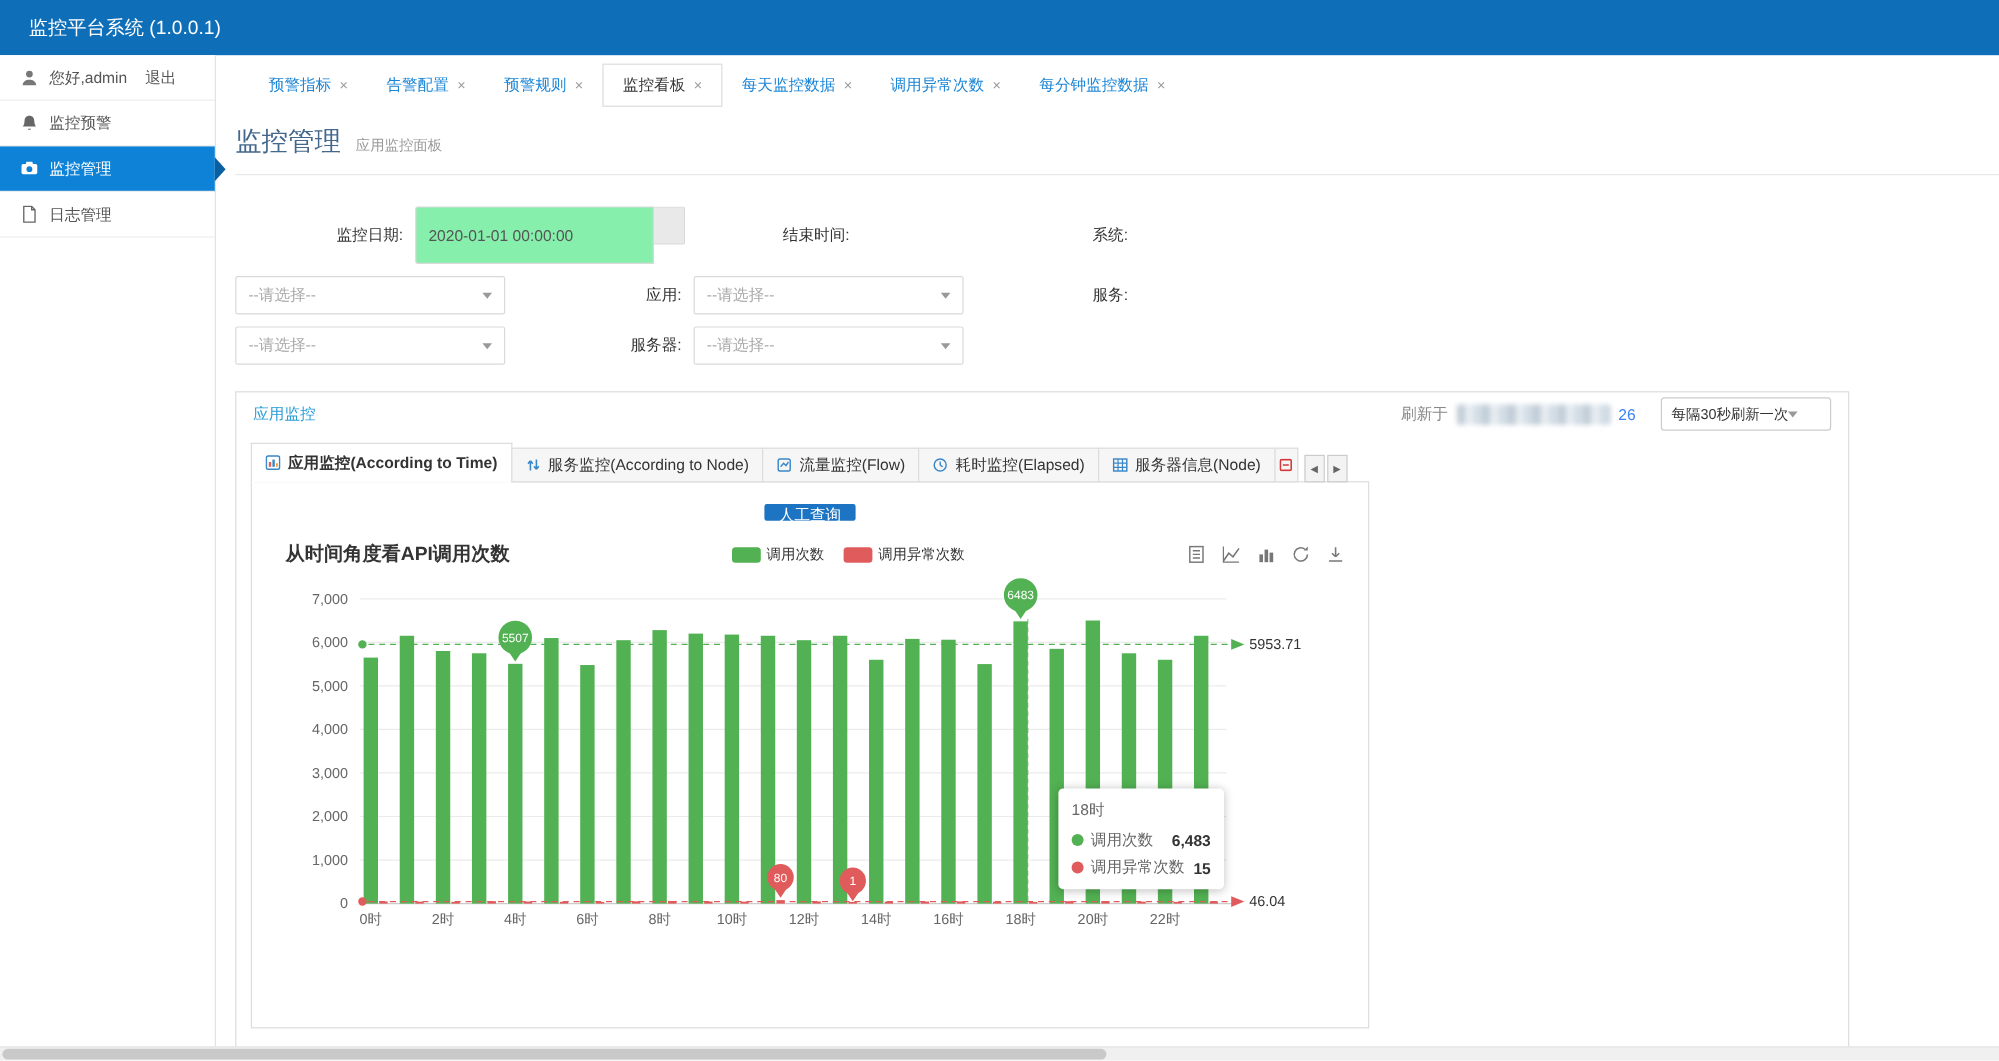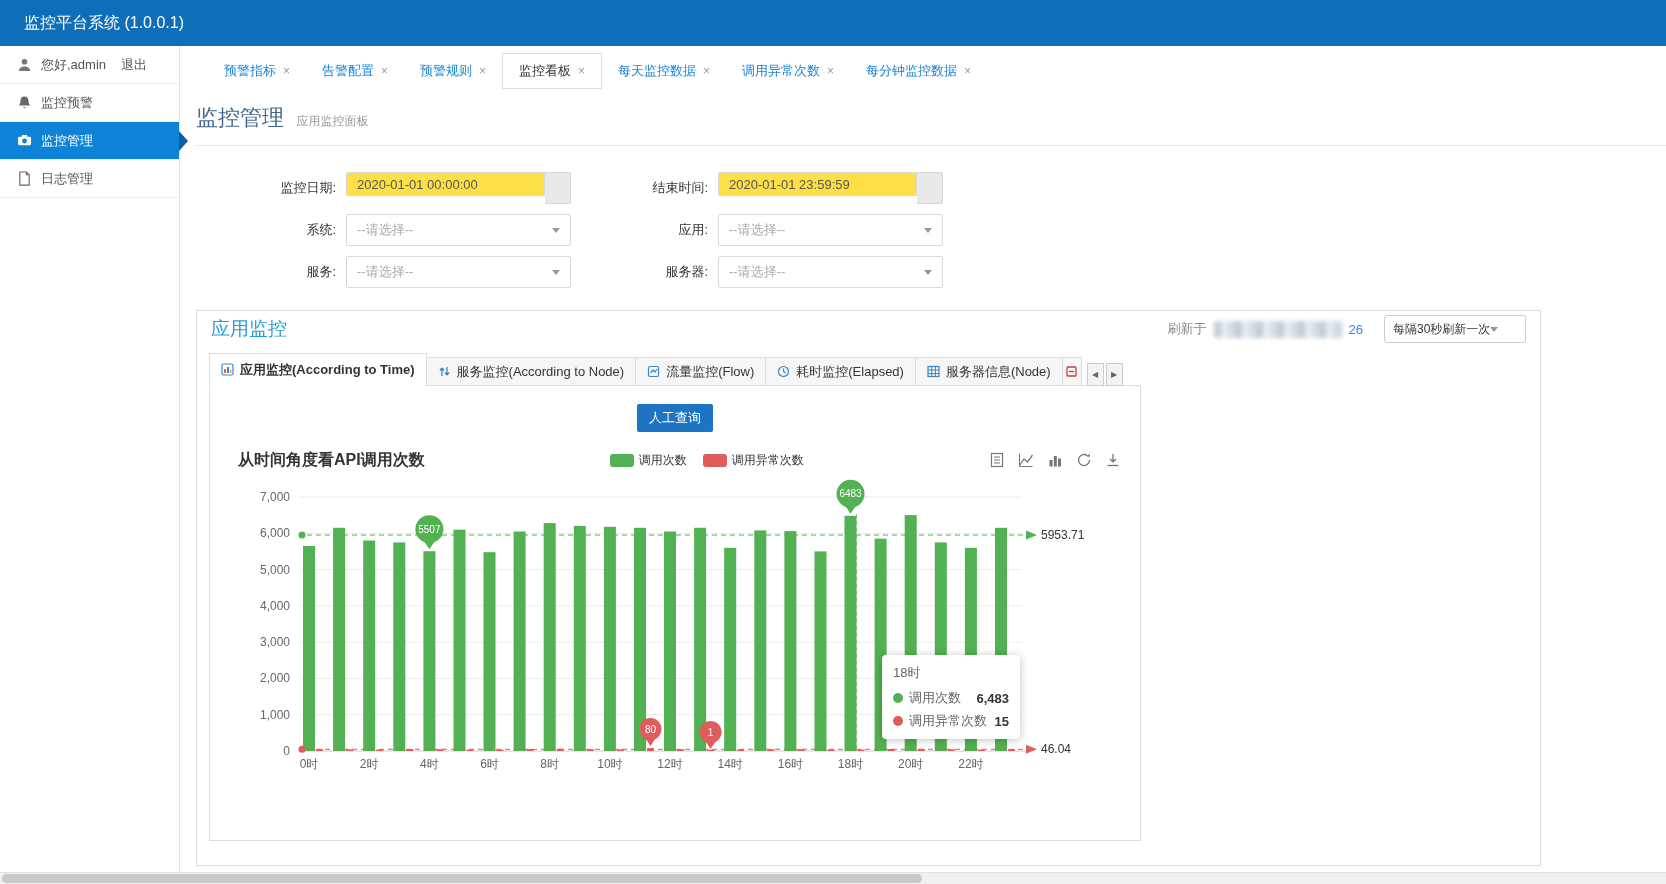--- a/index.html
+++ b/index.html
@@ -34,32 +34,32 @@
   .page-head { margin-top:14px; }
   .page-title { font-size:22px; color:#44688c; display:inline; font-weight:normal; }
   .page-sub { font-size:12px; color:#999; margin-left:8px; }
   .divider { border-bottom:1px solid #e8e8e8; margin-top:12px; }
 
   
   .filters { margin-top:26px; display:grid; grid-template-columns:150px 232px 140px 232px;
     row-gap:10px; align-items:center; }
   .flabel { text-align:right; padding-right:10px; font-size:13px; color:#333; }
   .date-field { display:flex; }
-  .date-input { width:199px; height:24px; border:1px solid #d9d9d9; border-radius:2px 0 0 2px;
-    padding:0 10px; font-size:13px; color:#555; outline:none; background:#fde047; }
+  .date-input { width:199px; height:48px; border:1px solid #d9d9d9; border-radius:2px 0 0 2px;
+    padding:0 10px; font-size:13px; color:#555; outline:none; background:#86efac; }
   .date-btn { width:26px; height:32px; background:#e9e9e9; border:1px solid #d9d9d9; border-left:none;
     border-radius:0 2px 2px 0; cursor:pointer; }
   .selectbox { width:225px; height:32px; border:1px solid #d9d9d9; border-radius:2px; background:#fff;
     display:flex; align-items:center; justify-content:space-between; padding:0 10px; font-size:13px; color:#aaa; cursor:pointer;gap:16px; }
   .caret { width:0; height:0; border-top:5px solid #999; border-left:4px solid transparent; border-right:4px solid transparent; }
 
   
   .panel { margin-top:22px; width:1345px; border:1px solid #ddd; background:#fff; }
   .panel-header { height:36px; display:flex; align-items:center; padding:0 14px; }
-  .panel-title { color:#2b9cd8; font-size:19px; }
+  .panel-title { color:#2b9cd8; font-size:13px; }
   .refresh { margin-left:auto; display:flex; align-items:center; gap:7px; font-size:13px; color:#888; }
   .blur-block { width:128px; height:17px; border-radius:2px;
     background:repeating-linear-gradient(90deg,#c3ced8 0 7px,#e6ecf1 7px 14px,#d2dde6 14px 21px);
     filter:blur(2px); }
   .refresh-suffix { color:#3b82f6; }
   .interval-select { width:142px; height:28px; border:1px solid #ccc; border-radius:3px; margin-left:14px;
     display:flex; align-items:center; justify-content:flex-start; padding:0 8px; font-size:12px; color:#333;
     background:#fff; cursor:pointer; }
 
   
@@ -68,21 +68,21 @@
   .itab { height:29px; display:flex; align-items:center; gap:6px; padding:0 11px; margin-right:-1px;
     border:1px solid #ddd; background:#f6f6f6; font-size:13px; color:#333; cursor:pointer; white-space:nowrap; }
   .itab.active { background:#fff; font-weight:bold; height:33px; border-bottom:1px solid #fff; }
   .itab-stub { width:20px; height:29px; border:1px solid #ddd; margin-right:3px; display:flex;
     align-items:center; justify-content:center; background:#f6f6f6; cursor:pointer; }
   .arrow-btn { width:17px; height:23px; border:1px solid #ccc; background:#f3f3f3; color:#666;
     display:flex; align-items:center; justify-content:center; font-size:8px; cursor:pointer; margin-left:2px; }
   .tab-content { border:1px solid #ddd; margin-top:-1px; min-height:456px; background:#fff;
     position:relative; padding-top:18px; z-index:1; }
 
-  .query-btn { display:block; margin:0 auto; width:76px; height:28px; background:#1d74c2; color:#fff;
+  .query-btn { display:block; margin:0 auto; width:76px; height:14px; background:#1d74c2; color:#fff;
     border:none; border-radius:2px; font-size:13px; cursor:pointer; font-family:inherit; }
 
   
   .chart-wrap { width:905px; margin:14px 0 0 12px; }
   .chart-header { display:flex; align-items:center; padding:0 4px 0 16px; height:28px; }
   .chart-title { font-size:16px; font-weight:bold; color:#333; }
   .legend { margin:0 auto; display:flex; gap:16px; align-items:center; font-size:12px; color:#333; }
   .legend-item { display:flex; align-items:center; gap:5px; cursor:pointer; }
   .swatch { width:24px; height:13px; border-radius:3px; }
   .toolbox { display:flex; gap:13px; align-items:center; padding-right:2px; }
@@ -181,24 +181,20 @@
     </div>
     <div class="divider"></div>
 
     <div class="filters">
       <div class="flabel">监控日期:</div>
       <div class="date-field">
         <input class="date-input" value="2020-01-01 00:00:00" style="">
         <button class="date-btn"></button>
       </div>
       <div class="flabel">结束时间:</div>
-      <div class="date-field">
-        <input class="date-input" value="2020-01-01 23:59:59" style="">
-        <button class="date-btn"></button>
-      </div>
 
       <div class="flabel">系统:</div>
       <div class="selectbox">
         <span>--请选择--</span>
         <span class="caret"></span>
       </div>
       <div class="flabel">应用:</div>
       <div class="selectbox">
         <span>--请选择--</span>
         <span class="caret"></span>

